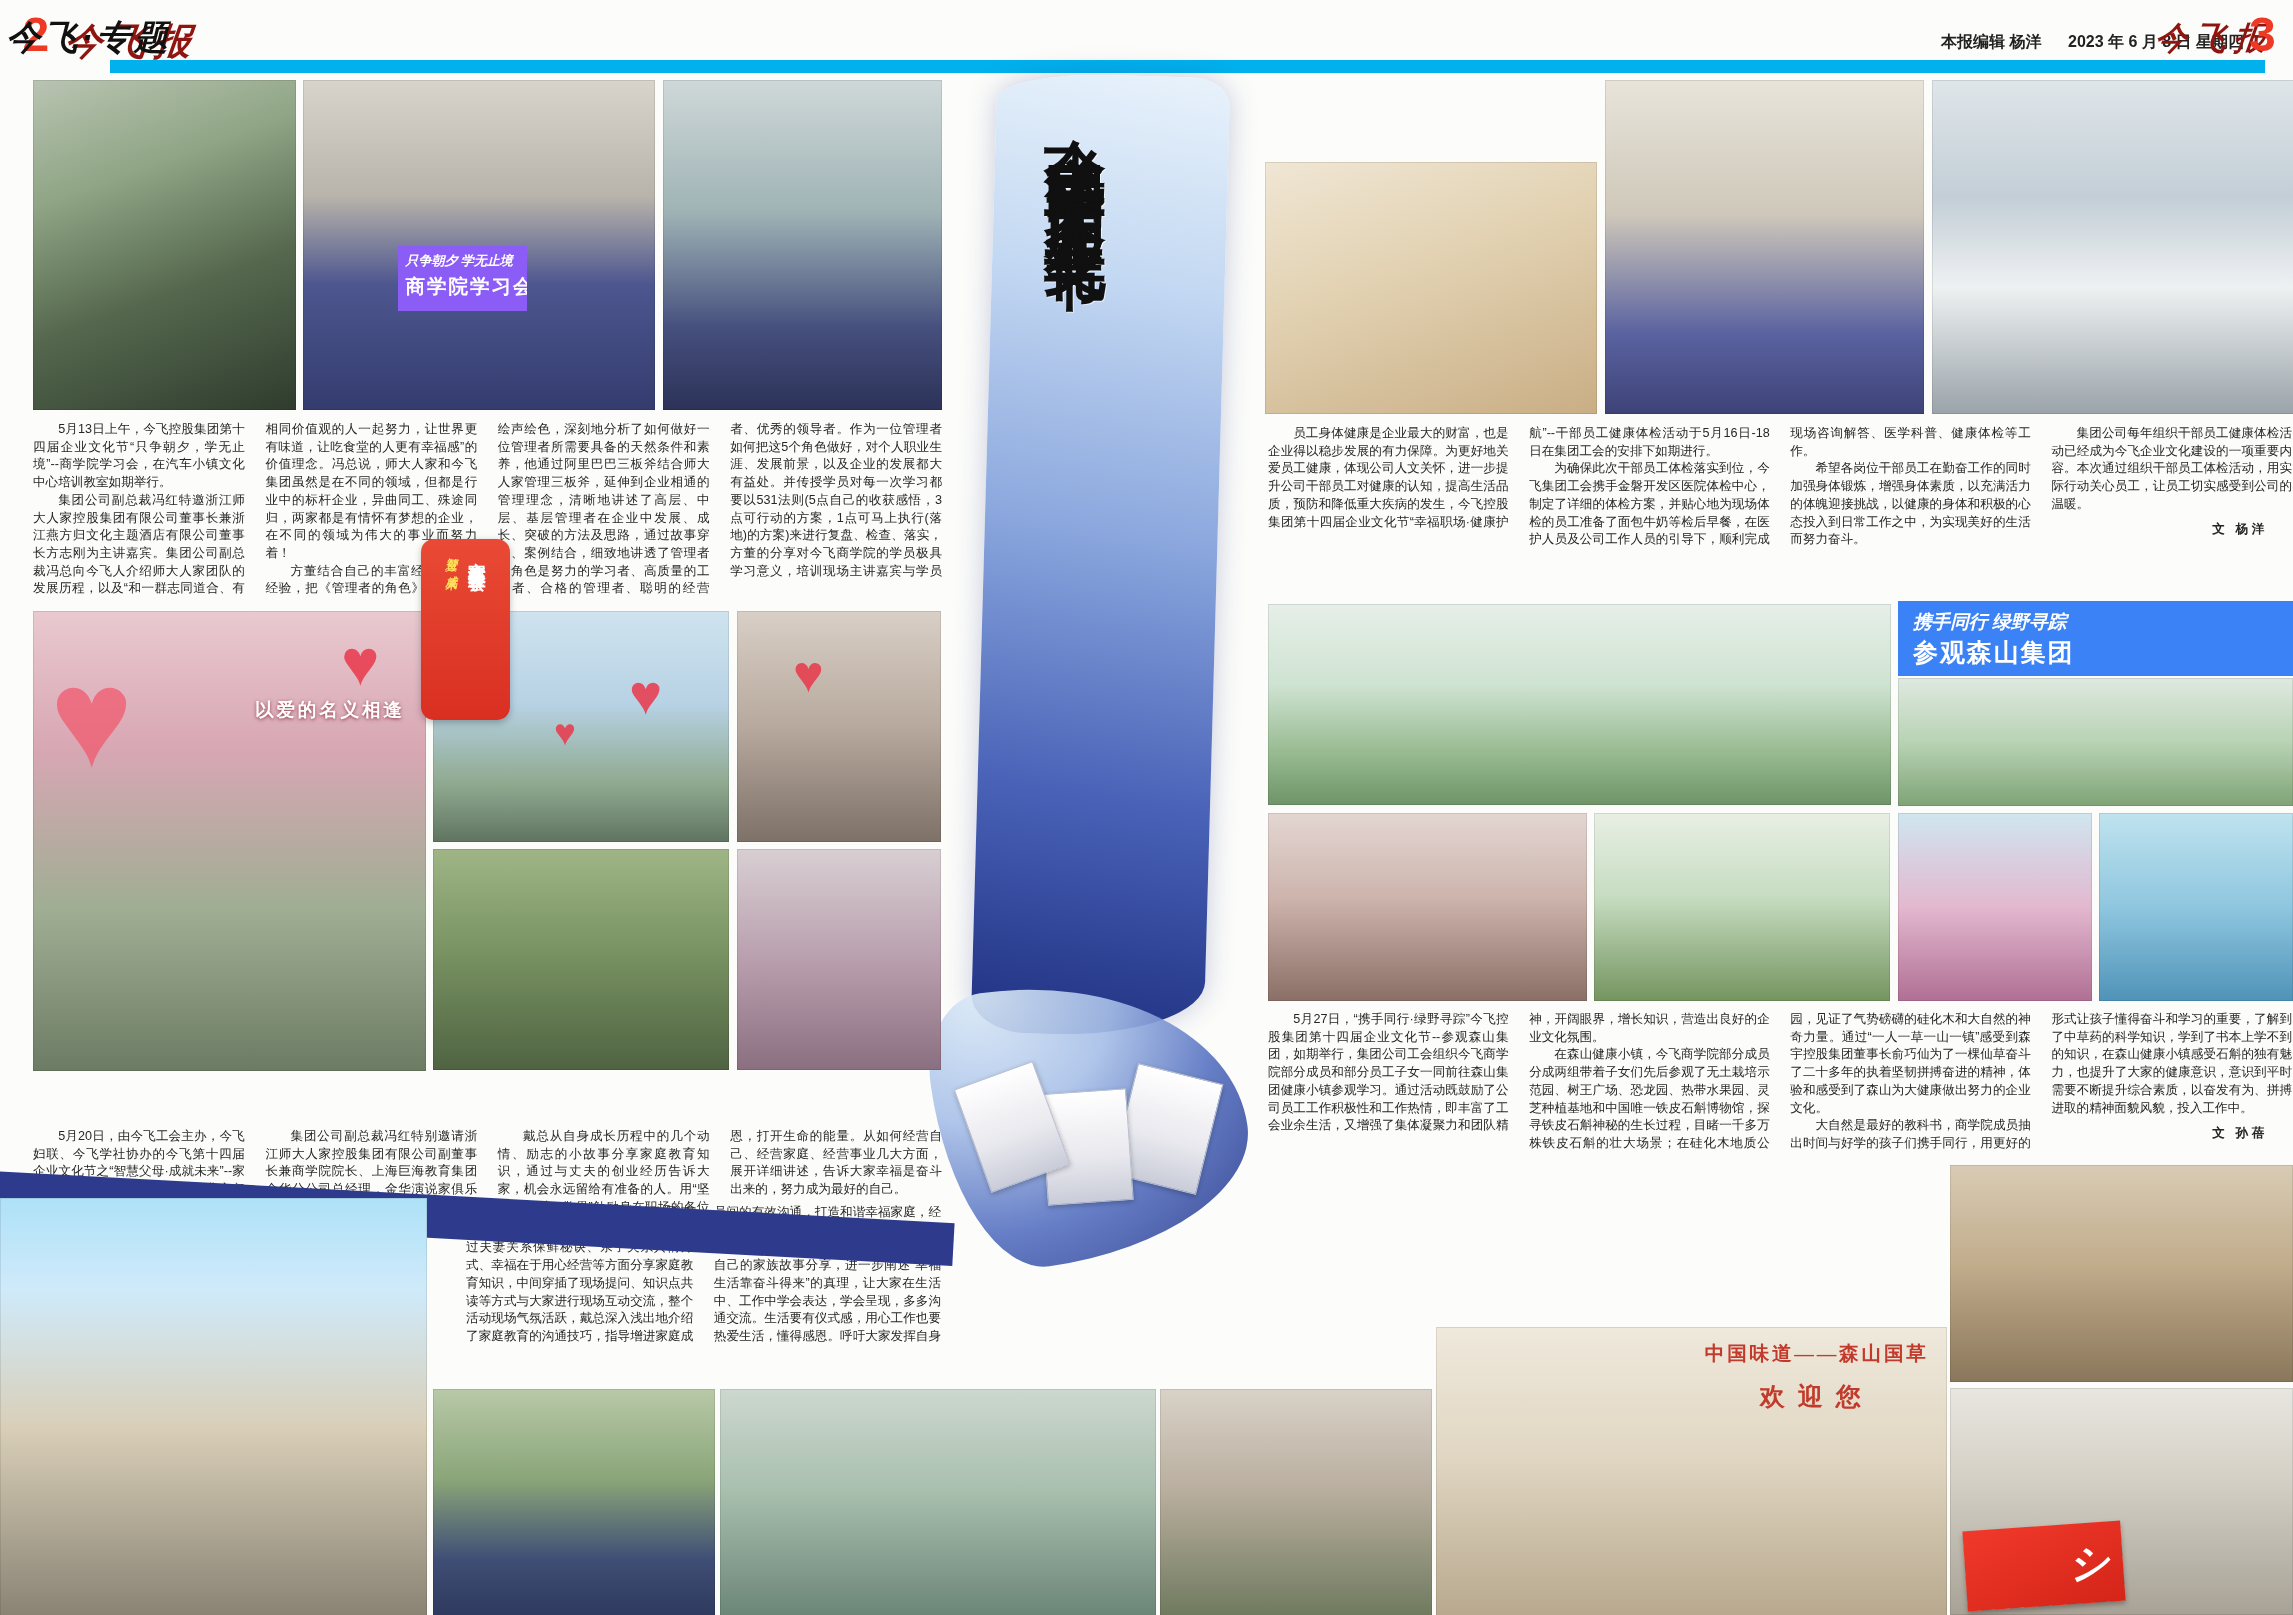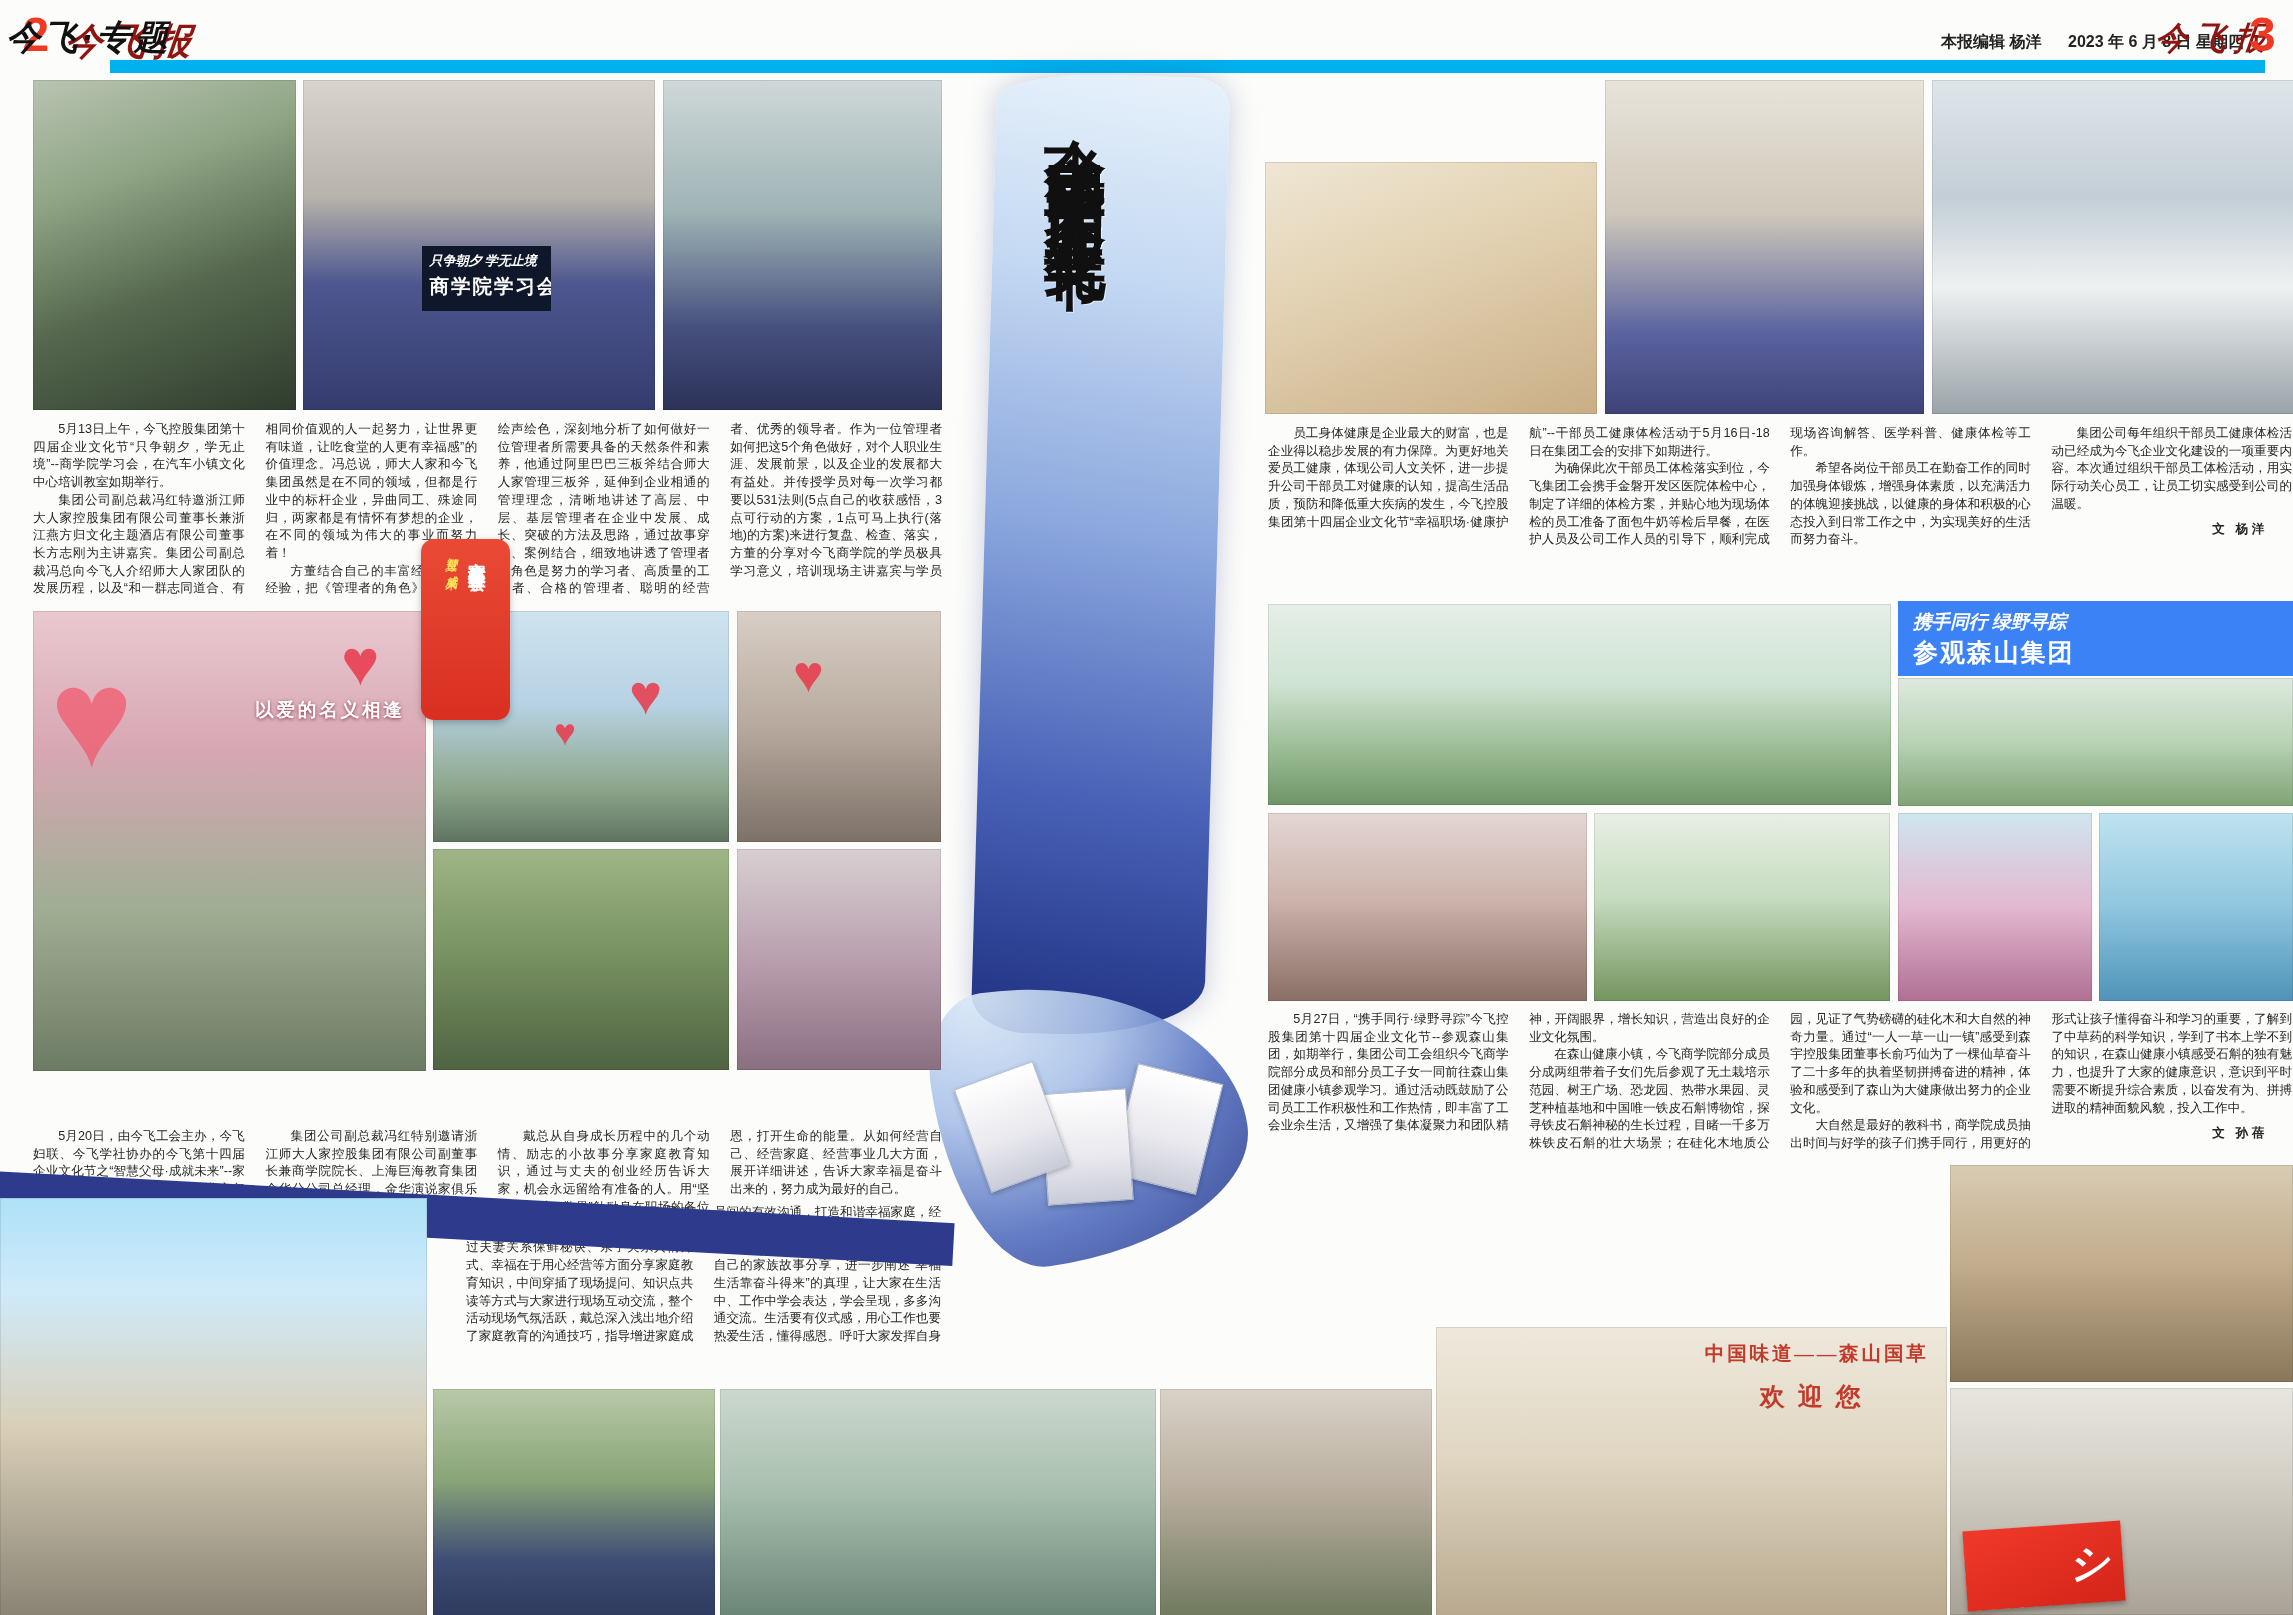--- a/index.html
+++ b/index.html
@@ -126,21 +126,21 @@
   <div class="ribbon-tail"></div>
   <div class="fan-chip" style="left:1123px; top:1072px; width:86px; height:112px; transform:rotate(14deg);"></div>
   <div class="fan-chip" style="left:1044px; top:1091px; width:84px; height:110px; transform:rotate(-4deg);"></div>
   <div class="fan-chip" style="left:970px; top:1072px; width:82px; height:108px; transform:rotate(-20deg);"></div>
   <div class="vert-title">今飞集团第十四届企业文化节</div>
 
   <div class="ph" style="left:33px; top:80px; width:263px; height:330px; background:linear-gradient(160deg,#b9c4b2 0%,#8fa585 30%,#55684e 62%,#2f3c2e 100%);"></div>
   <div class="ph" style="left:303px; top:80px; width:352px; height:330px; background:linear-gradient(180deg,#d8d4cc 0%,#b9b4ab 35%,#4d568f 62%,#343c6e 100%);"></div>
   <div class="ph" style="left:663px; top:80px; width:279px; height:330px; background:linear-gradient(180deg,#cfd8d8 0%,#9fb3b5 40%,#46507e 75%,#2c3258 100%);"></div>
 
-  <div class="lbl" style="left:422px; top:246px; width:129px; height:65px; background:#0f172a; padding:5.6px 7.5px; box-sizing:border-box;">
+  <div class="lbl" style="left:398px; top:246px; width:129px; height:65px; background:#8b5cf6; padding:5.6px 7.5px; box-sizing:border-box;">
     <div class="script" style="font-size:13px;">只争朝夕 学无止境</div>
     <div class="big" style="font-size:19.6px; margin-top:3.7px;">商学院学习会</div>
   </div>
 
   <div class="art cols4" style="left:33px; top:421px; width:909px; height:186px;">
     <p>5月13日上午，今飞控股集团第十四届企业文化节“只争朝夕，学无止境”--商学院学习会，在汽车小镇文化中心培训教室如期举行。</p>
     <p>集团公司副总裁冯红特邀浙江师大人家控股集团有限公司董事长兼浙江燕方归文化主题酒店有限公司董事长方志刚为主讲嘉宾。集团公司副总裁冯总向今飞人介绍师大人家团队的发展历程，以及“和一群志同道合、有相同价值观的人一起努力，让世界更有味道，让吃食堂的人更有幸福感”的价值理念。冯总说，师大人家和今飞集团虽然是在不同的领域，但都是行业中的标杆企业，异曲同工、殊途同归，两家都是有情怀有梦想的企业，在不同的领域为伟大的事业而努力着！</p>
     <p>方董结合自己的丰富经历和授课经验，把《管理者的角色》课程讲得绘声绘色，深刻地分析了如何做好一位管理者所需要具备的天然条件和素养，他通过阿里巴巴三板斧结合师大人家管理三板斧，延伸到企业相通的管理理念，清晰地讲述了高层、中层、基层管理者在企业中发展、成长、突破的方法及思路，通过故事穿插、案例结合，细致地讲透了管理者的角色是努力的学习者、高质量的工作者、合格的管理者、聪明的经营者、优秀的领导者。作为一位管理者如何把这5个角色做好，对个人职业生涯、发展前景，以及企业的发展都大有益处。并传授学员对每一次学习都要以531法则(5点自己的收获感悟，3点可行动的方案，1点可马上执行(落地)的方案)来进行复盘、检查、落实，方董的分享对今飞商学院的学员极具学习意义，培训现场主讲嘉宾与学员进行了互动交流，课堂氛围轻松、活跃。</p>
 
   </div>

